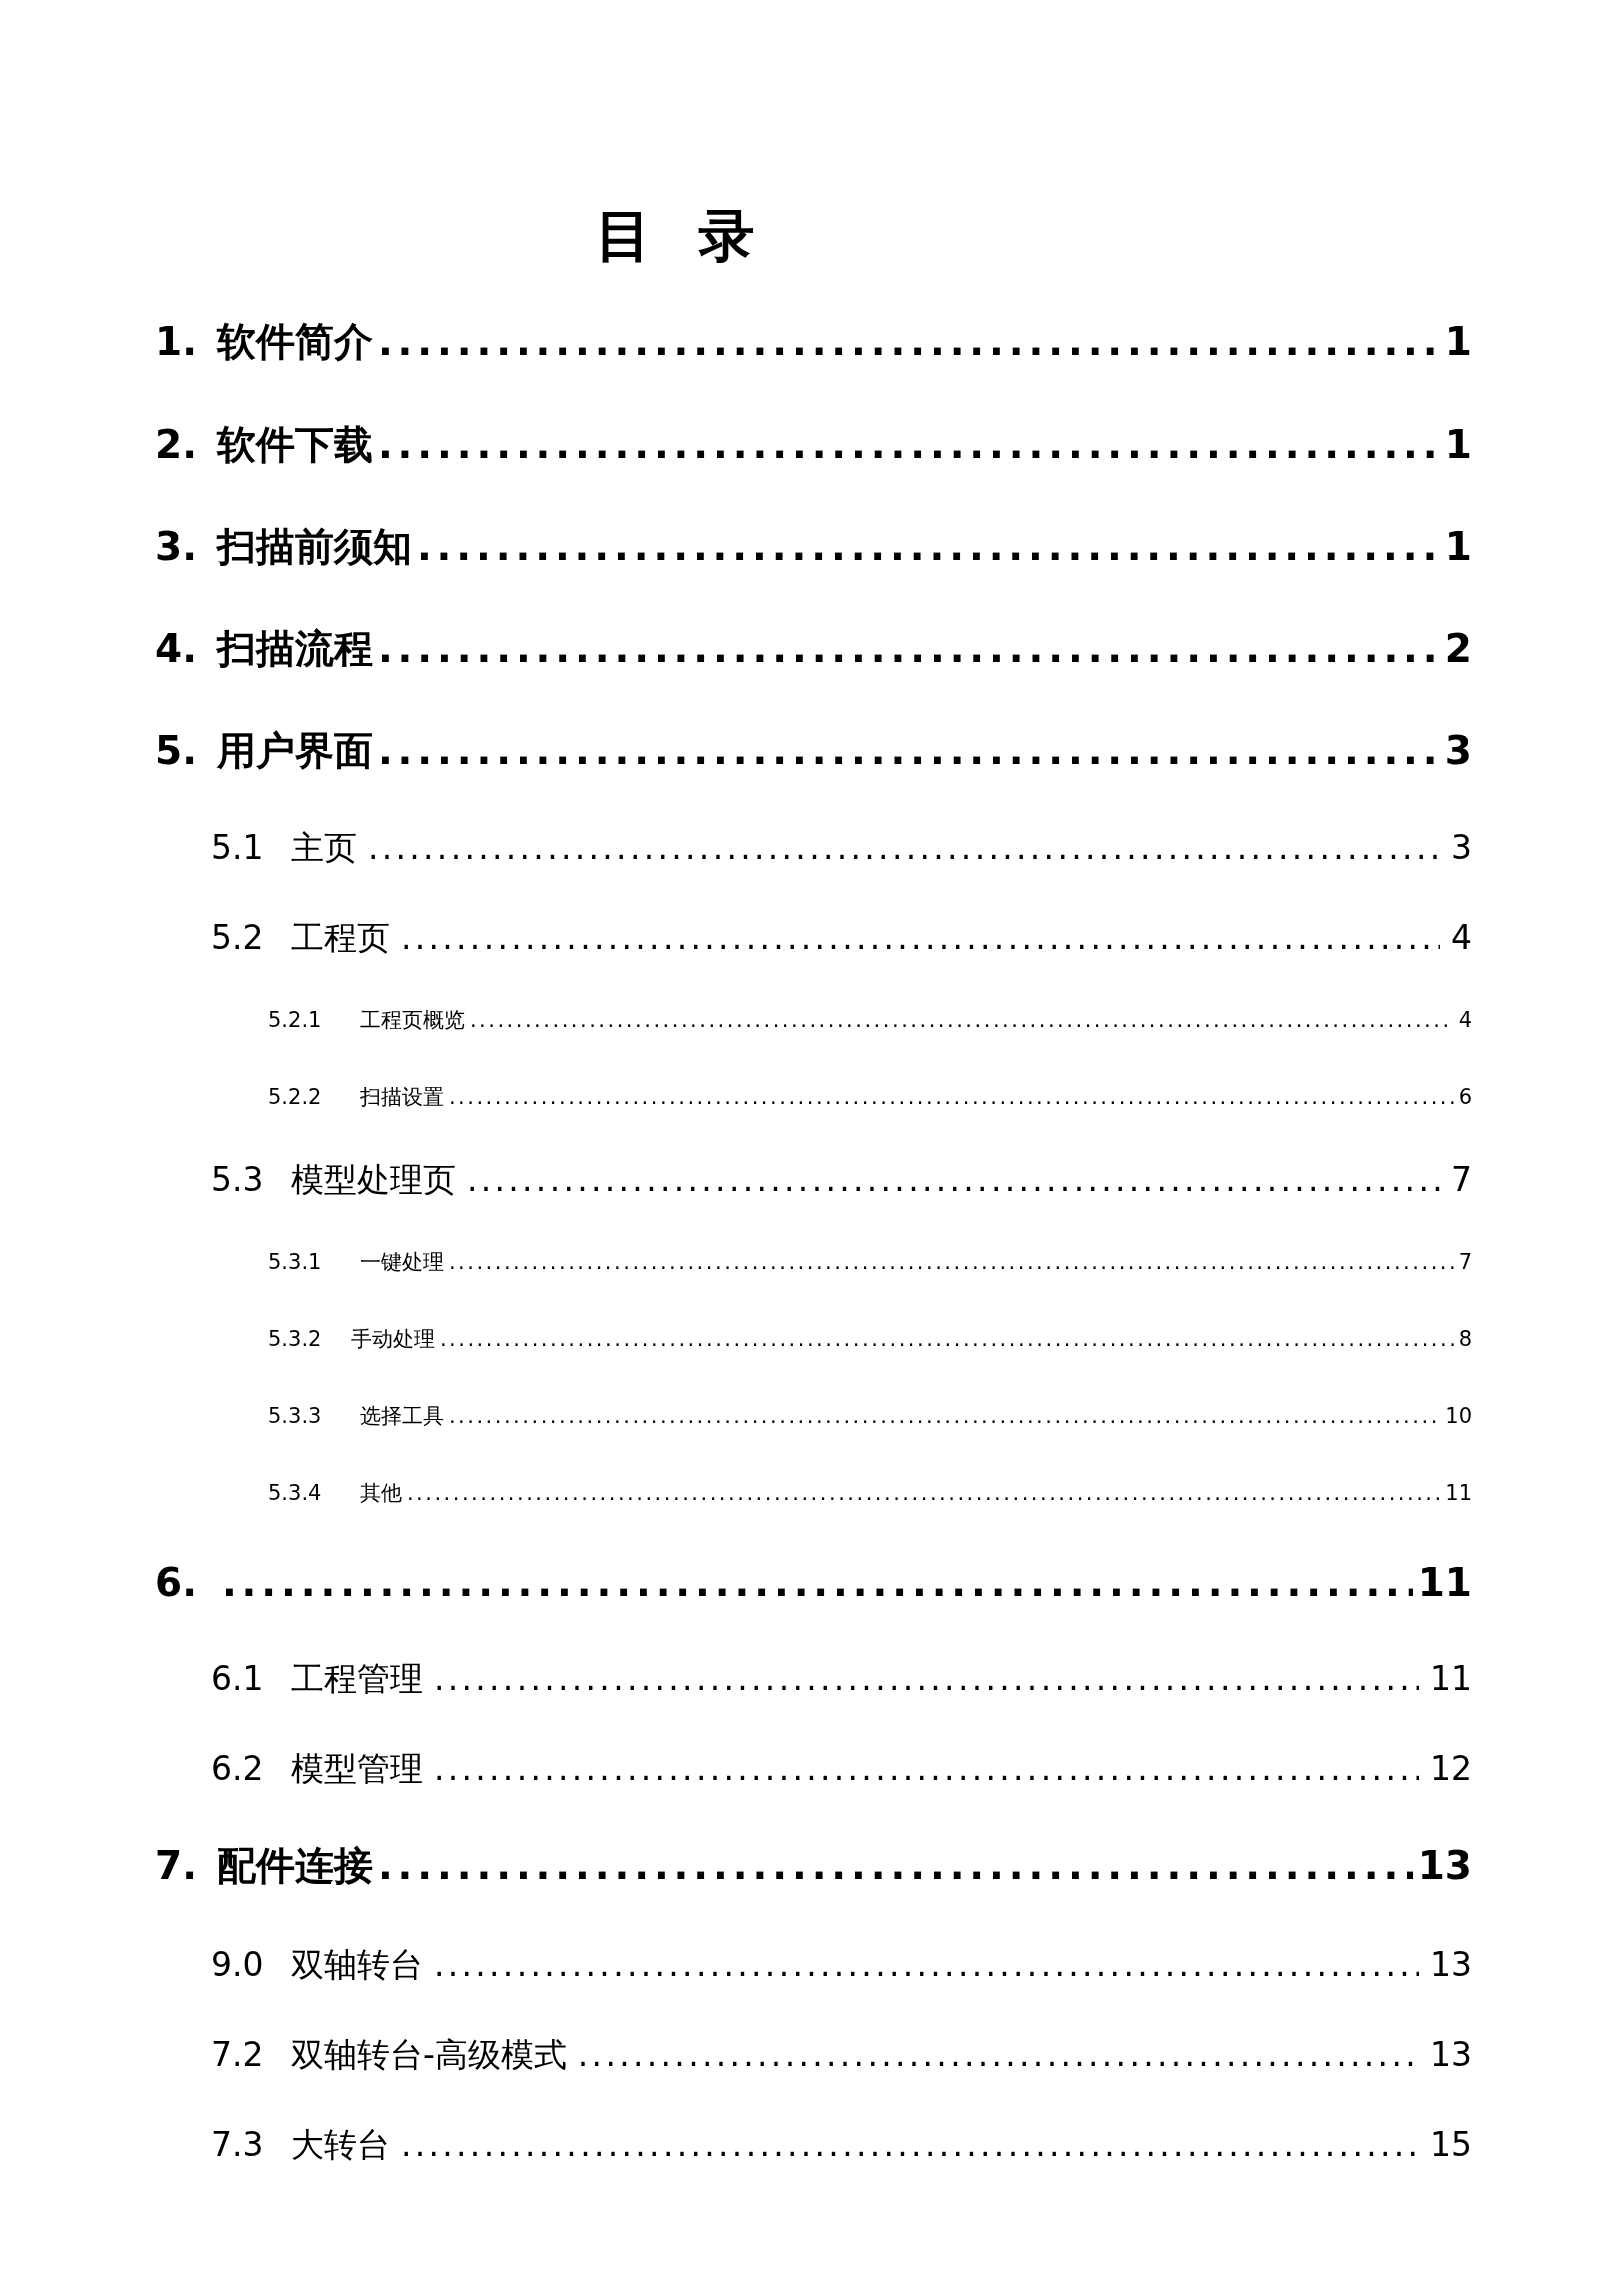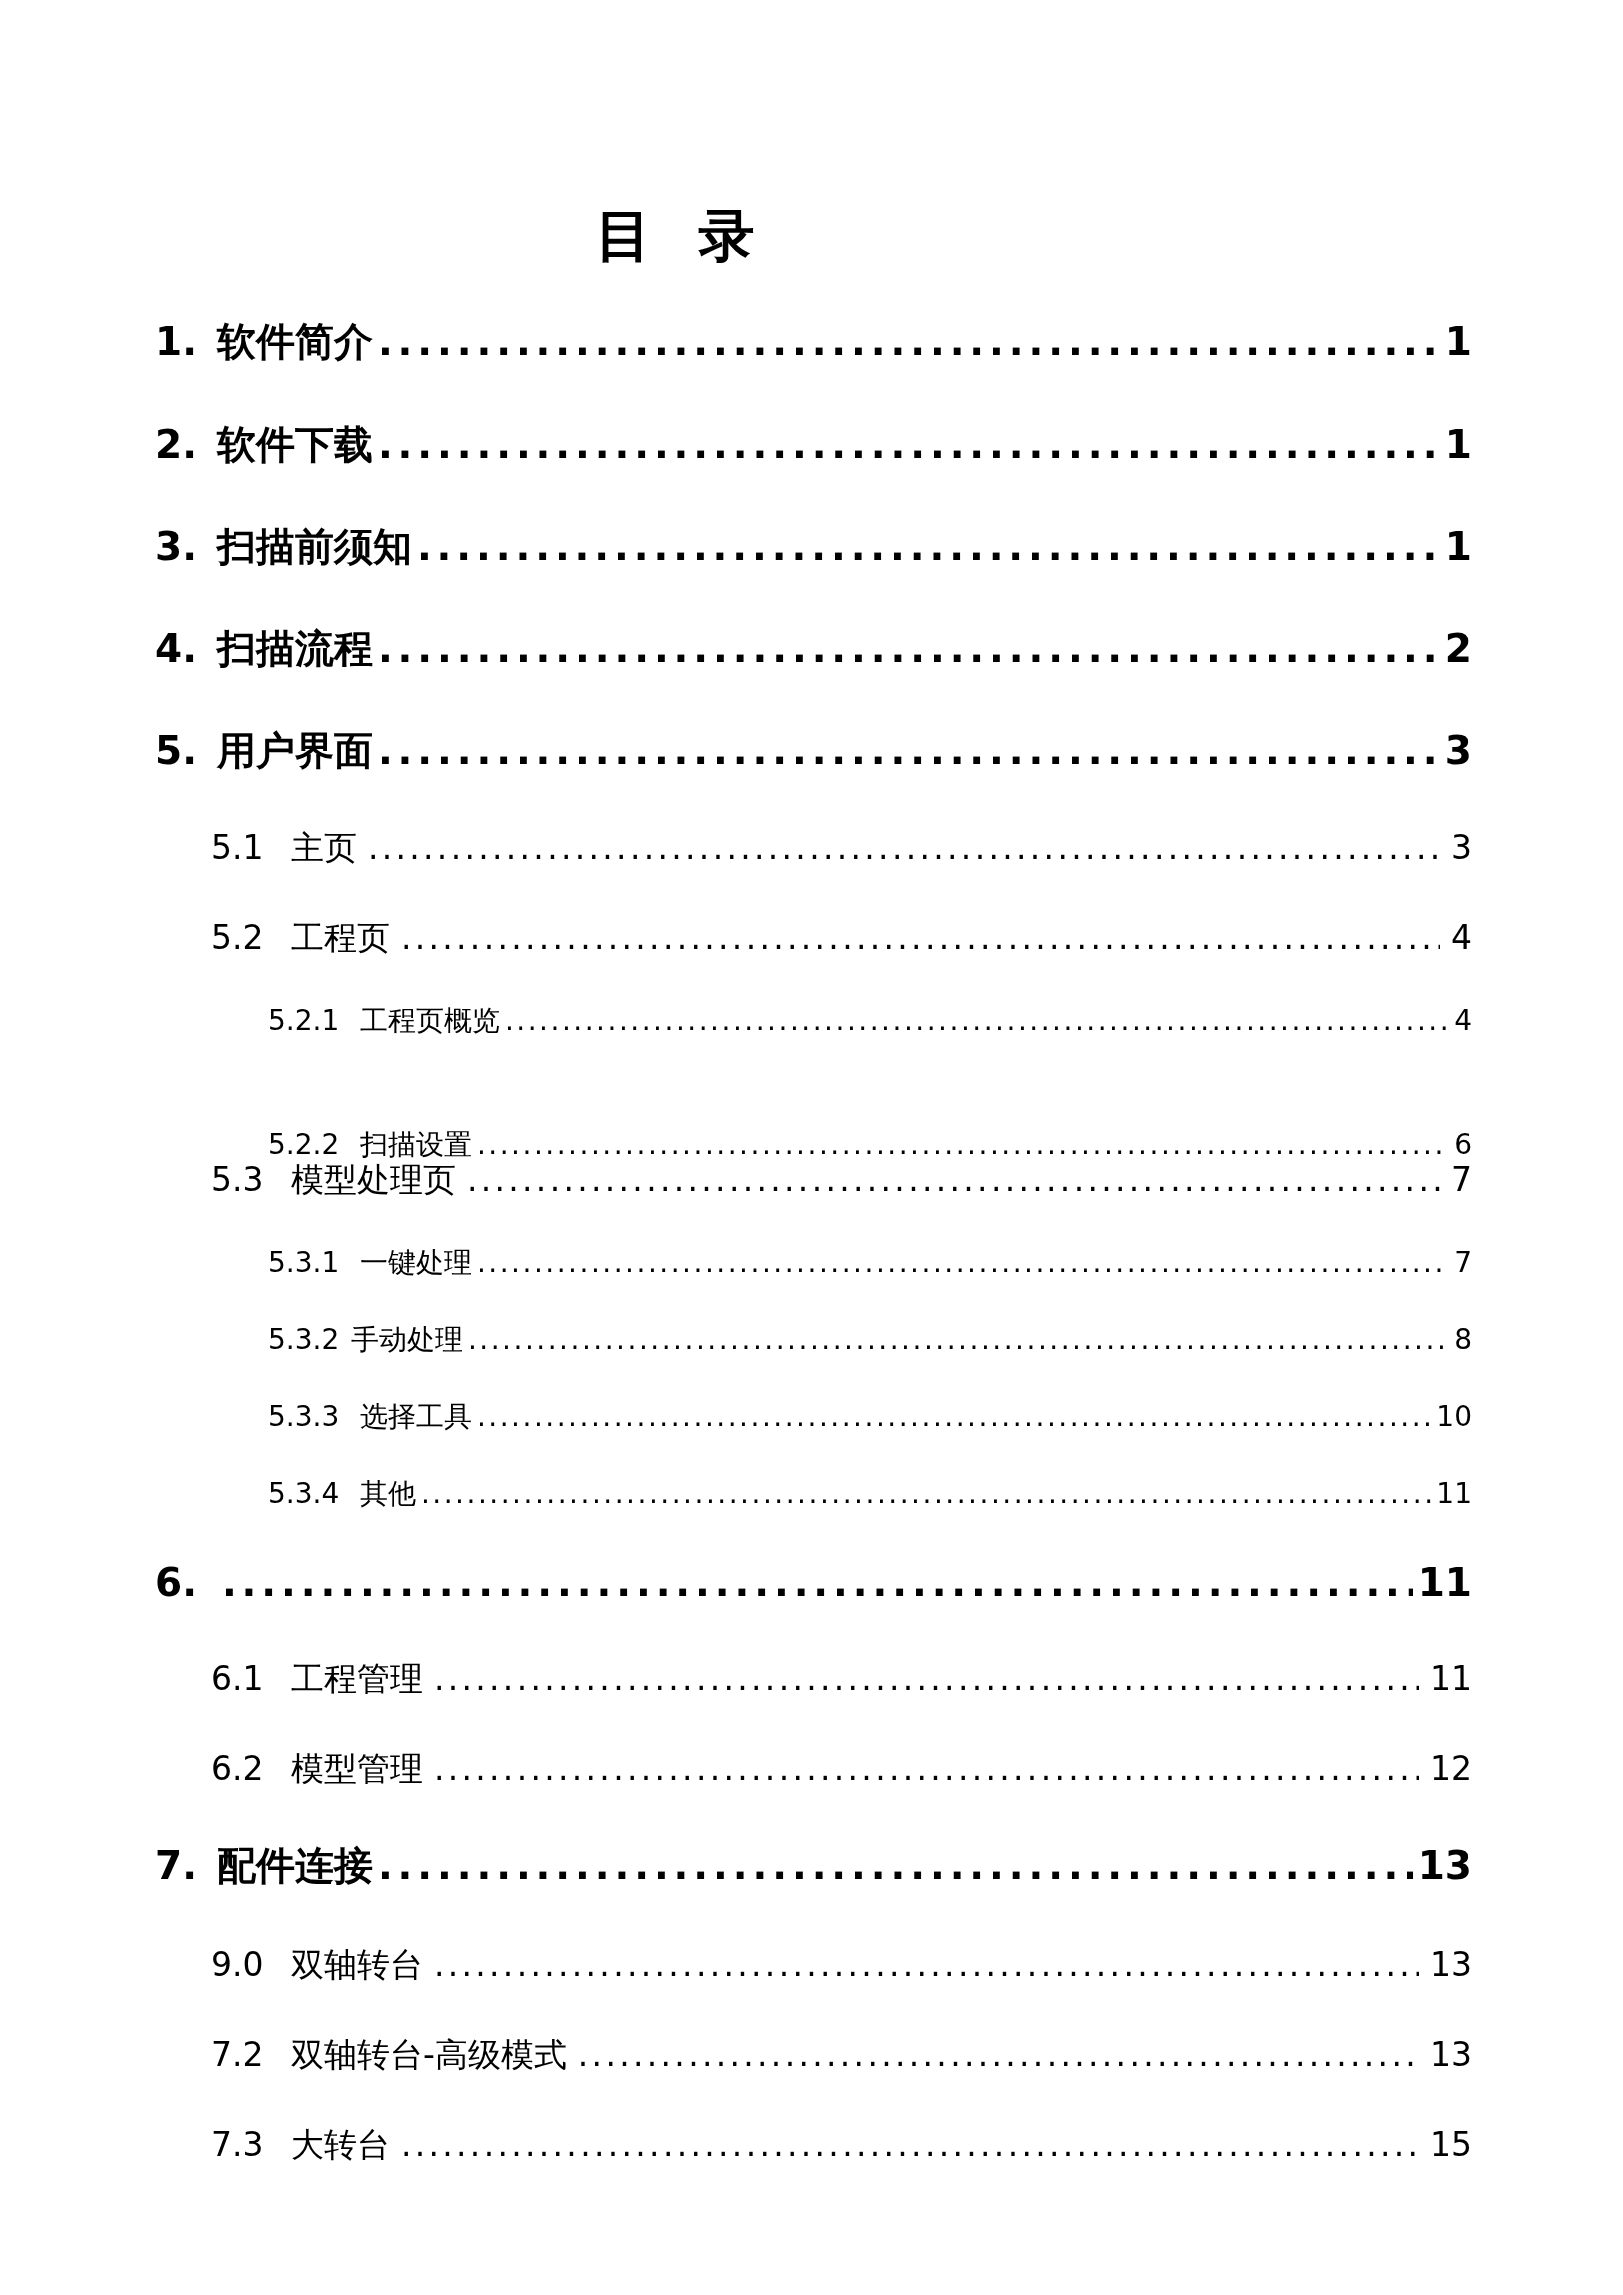--- a/index.html
+++ b/index.html
@@ -79,21 +79,21 @@
       line-height: 49px;
       gap: 6px;
     }
     .lvl2 .num { width: 74px; }
     .lvl2 .leader::before { letter-spacing: 3.3px; }
 
     
     .lvl3 {
       left: 268px;
       height: 41px;
-      font-size: 28px;
+      font-size: 21px;
       font-weight: normal;
       line-height: 41px;
     }
     .lvl3 .num { width: 92px; }
     .lvl3 .num.tight { width: 83px; }
     .lvl3 .leader::before { letter-spacing: 2.5px; }
   </style>
 </head>
 <body>
 
@@ -150,21 +150,21 @@
     <span class="page">4</span>
   </div>
 
   <div class="toc-entry lvl3" style="top:1000px;">
     <span class="num">5.2.1</span>
     <span class="label">工程页概览</span>
     <span class="leader"></span>
     <span class="page">4</span>
   </div>
 
-  <div class="toc-entry lvl3" style="top:1077px;margin-top:47px;">
+  <div class="toc-entry lvl3" style="top:1077px;">
     <span class="num">5.2.2</span>
     <span class="label">扫描设置</span>
     <span class="leader"></span>
     <span class="page">6</span>
   </div>
 
   <div class="toc-entry lvl2" style="top:1155px;">
     <span class="num">5.3</span>
     <span class="label">模型处理页</span>
     <span class="leader"></span>

